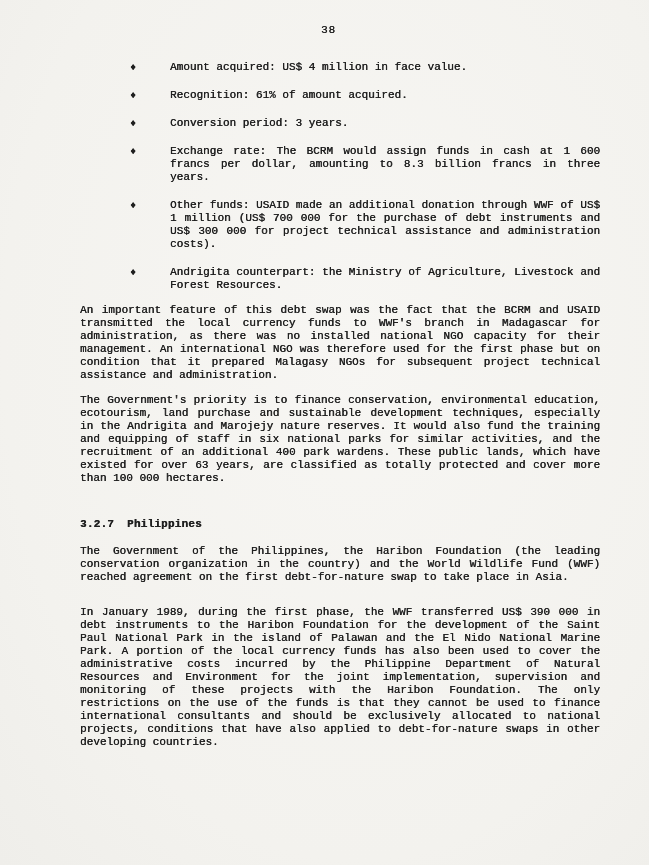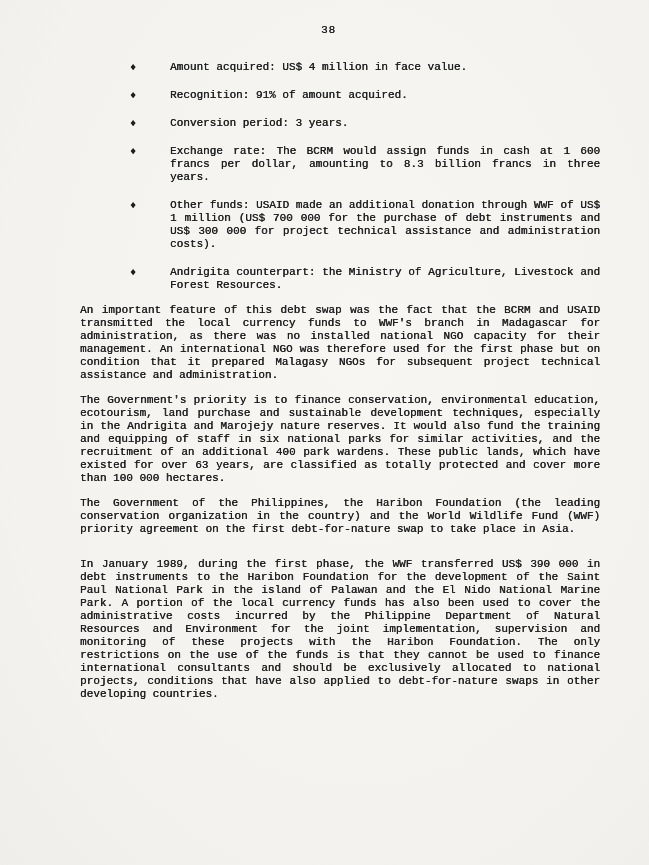--- a/index.html
+++ b/index.html
@@ -85,21 +85,21 @@
 
   <div class="content">
 
     <ul class="bullets">
       <li class="bullet-row">
         <span class="diamond">♦</span>
         <span class="btext">Amount acquired: US$ 4 million in face value.</span>
       </li>
       <li class="bullet-row">
         <span class="diamond">♦</span>
-        <span class="btext">Recognition: 91% of amount acquired.</span>
+        <span class="btext">Recognition: 61% of amount acquired.</span>
       </li>
       <li class="bullet-row">
         <span class="diamond">♦</span>
         <span class="btext">Conversion period: 3 years.</span>
       </li>
       <li class="bullet-row">
         <span class="diamond">♦</span>
         <span class="btext">Exchange rate: The BCRM would assign funds in cash at 1 600 francs per dollar, amounting to 8.3 billion francs in three years.</span>
       </li>
       <li class="bullet-row">
@@ -109,20 +109,23 @@
       <li class="bullet-row">
         <span class="diamond">♦</span>
         <span class="btext">Andrigita counterpart: the Ministry of Agriculture, Livestock and Forest Resources.</span>
       </li>
     </ul>
 
     <p class="body-par">An important feature of this debt swap was the fact that the BCRM and USAID transmitted the local currency funds to WWF's branch in Madagascar for administration, as there was no installed national NGO capacity for their management. An international NGO was therefore used for the first phase but on condition that it prepared Malagasy NGOs for subsequent project technical assistance and administration.</p>
 
     <p class="body-par">The Government's priority is to finance conservation, environmental education, ecotourism, land purchase and sustainable development techniques, especially in the Andrigita and Marojejy nature reserves. It would also fund the training and equipping of staff in six national parks for similar activities, and the recruitment of an additional 400 park wardens. These public lands, which have existed for over 63 years, are classified as totally protected and cover more than 100 000 hectares.</p>
 
+    <h3 class="section-heading">
+      <span class="sec-num">3.2.7</span><span class="sec-title">Philippines</span>
+    </h3>
 
-    <p class="body-par gap-lg">The Government of the Philippines, the Haribon Foundation (the leading conservation organization in the country) and the World Wildlife Fund (WWF) priority agreement on the first debt-for-nature swap to take place in Asia.</p>
+    <p class="body-par gap-lg">The Government of the Philippines, the Haribon Foundation (the leading conservation organization in the country) and the World Wildlife Fund (WWF) reached agreement on the first debt-for-nature swap to take place in Asia.</p>
 
 
     <p class="body-par">In January 1989, during the first phase, the WWF transferred US$ 390 000 in debt instruments to the Haribon Foundation for the development of the Saint Paul National Park in the island of Palawan and the El Nido National Marine Park. A portion of the local currency funds has also been used to cover the administrative costs incurred by the Philippine Department of Natural Resources and Environment for the joint implementation, supervision and monitoring of these projects with the Haribon Foundation. The only restrictions on the use of the funds is that they cannot be used to finance international consultants and should be exclusively allocated to national projects, conditions that have also applied to debt-for-nature swaps in other developing countries.</p>
 
   </div>
 </div>
 
 </body></html>

